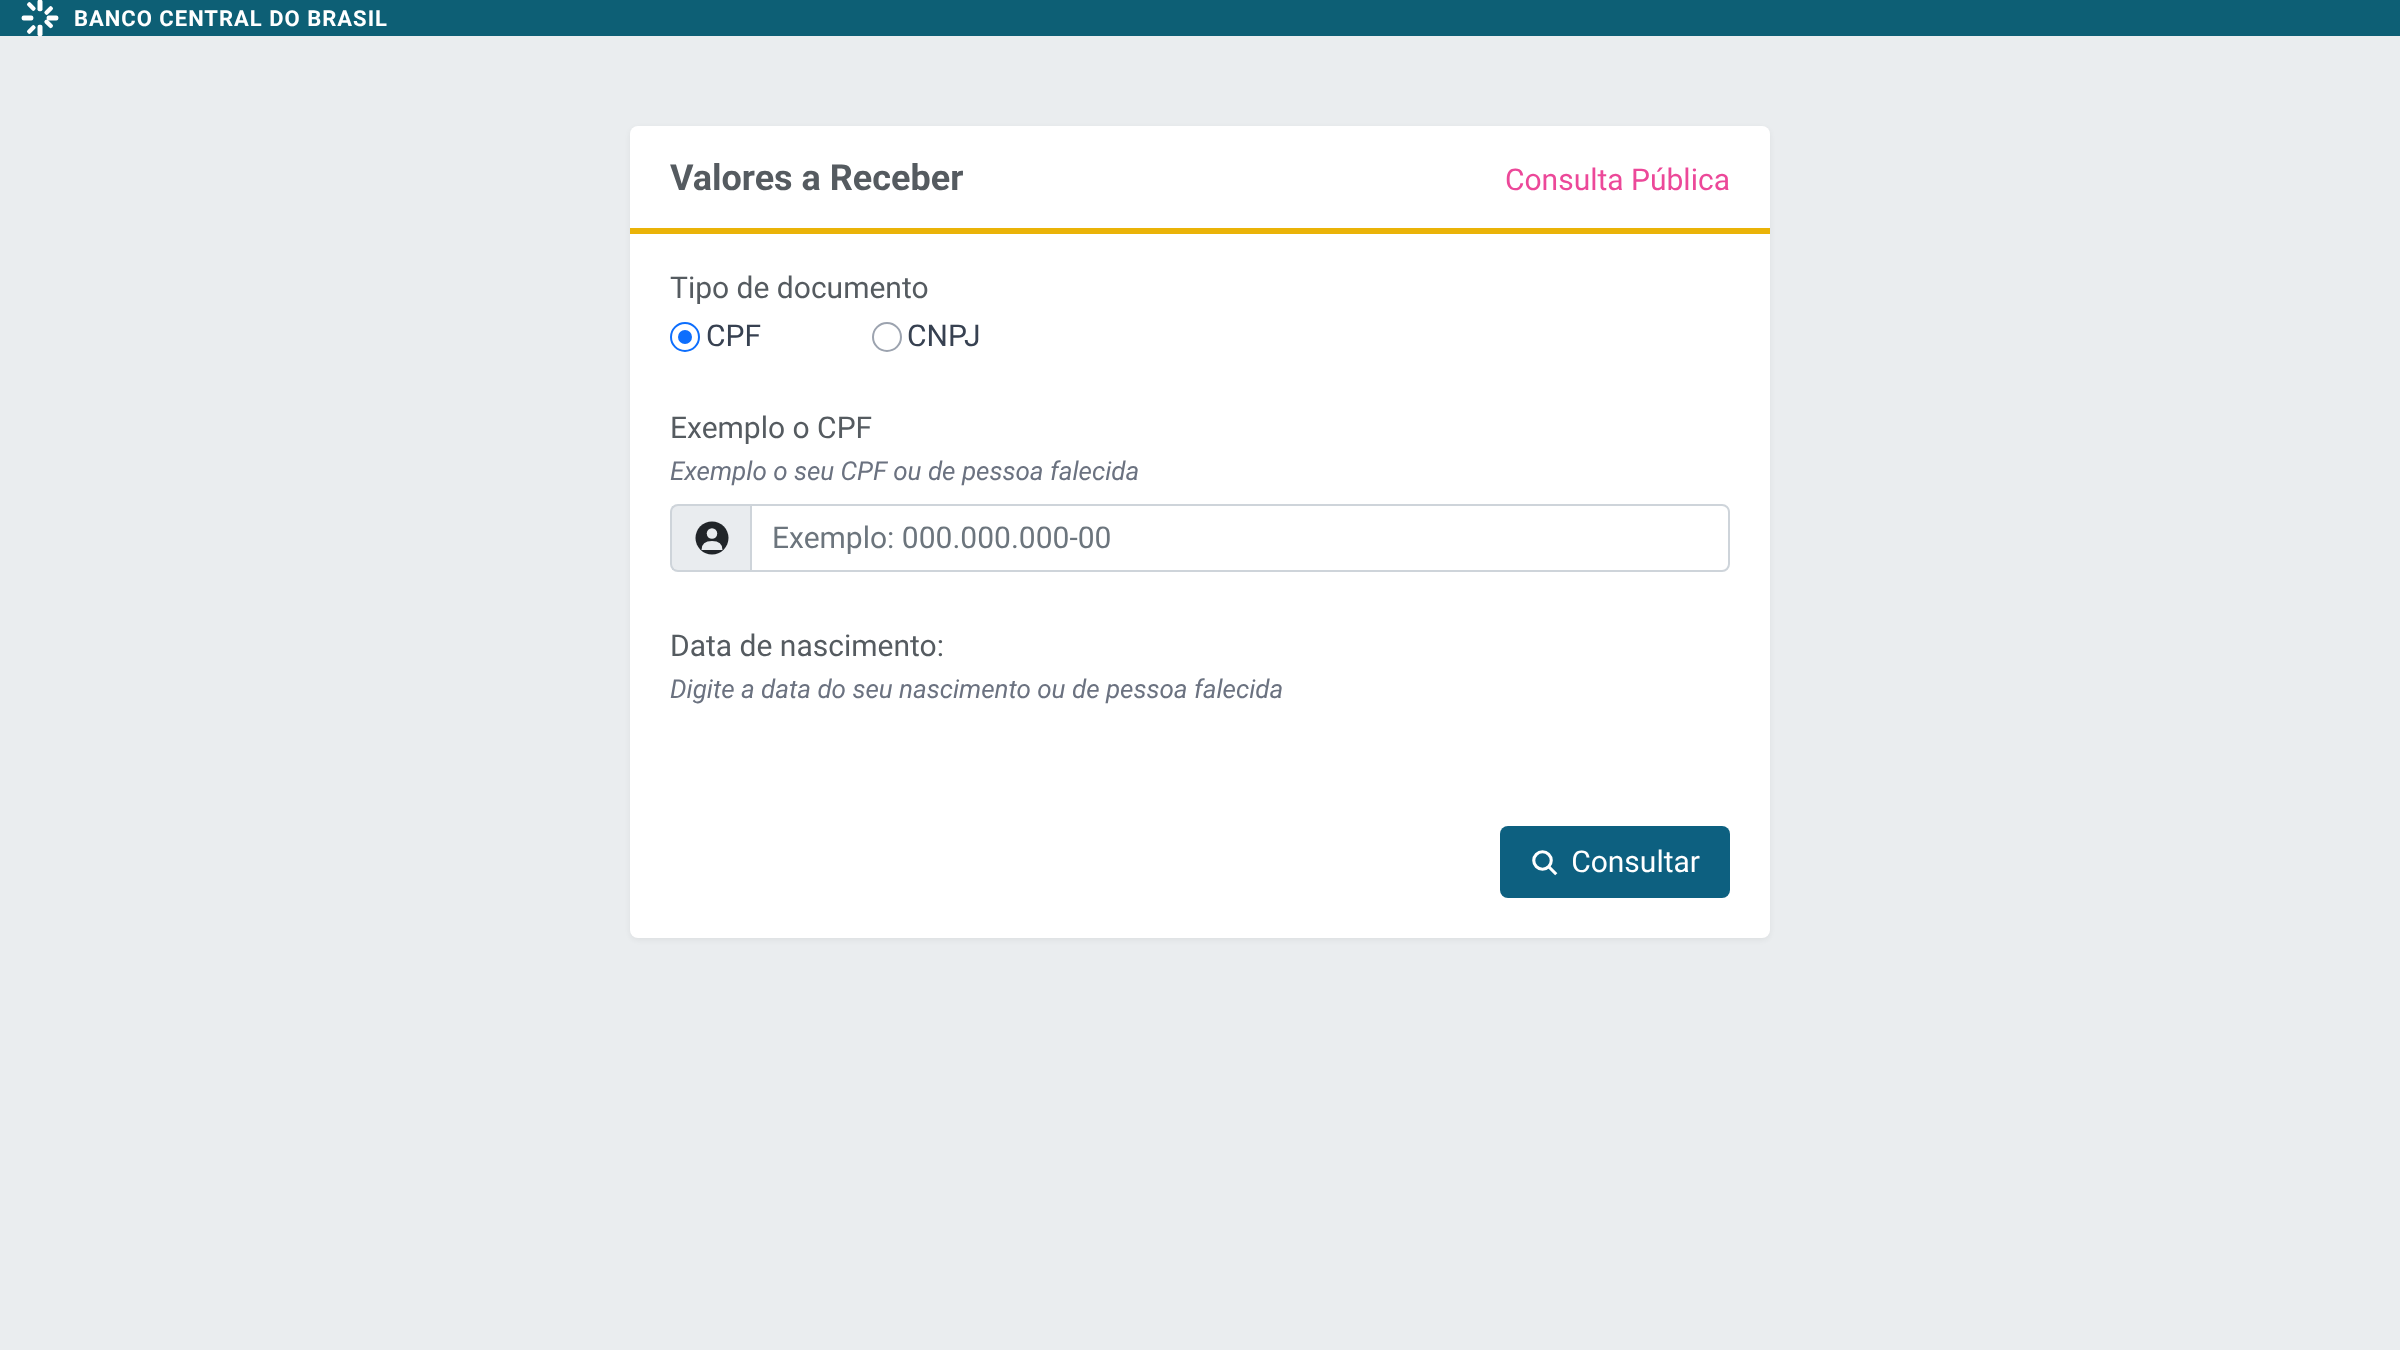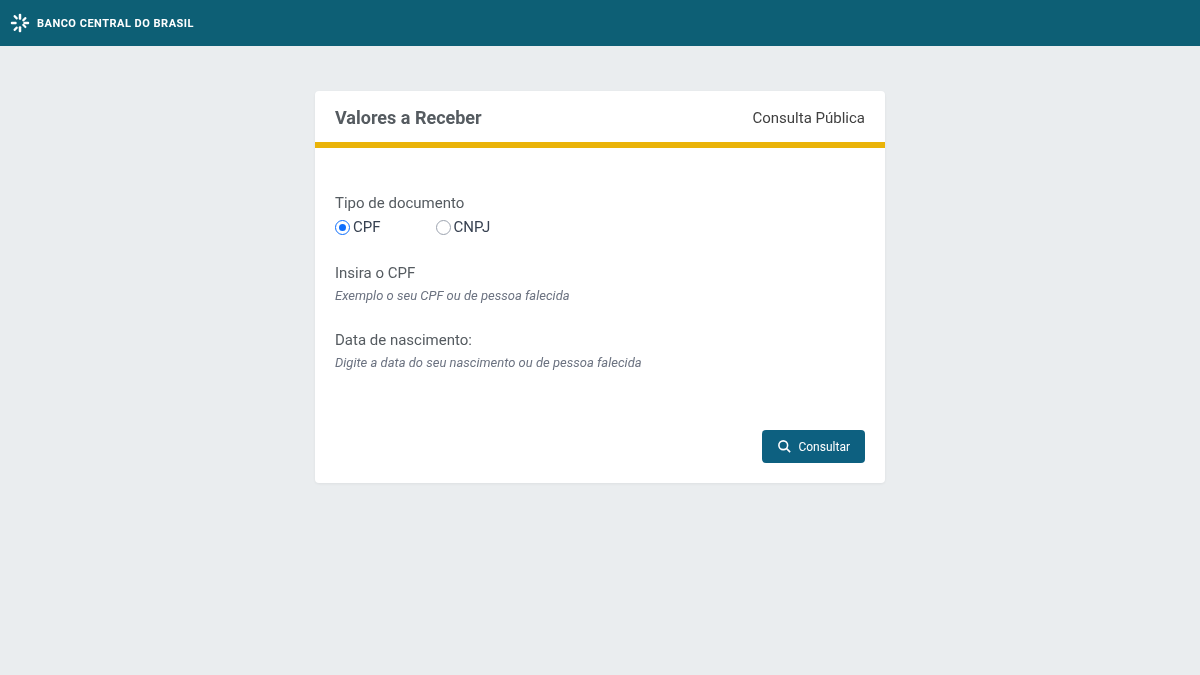--- a/index.html
+++ b/index.html
@@ -9,21 +9,21 @@
     }
     body {
       font-family: -apple-system, BlinkMacSystemFont, "Segoe UI", Roboto, "Helvetica Neue", Arial, sans-serif;
       background-color: #eaedef;
       width: 1200px;
       height: 675px;
       overflow: hidden;
     }
     .top-bar {
       background-color: #0d5f75;
-      height: 46px;
+      height: 18px;
       display: flex;
       align-items: center;
       padding: 0 10px;
     }
     .bcb-logo {
       display: flex;
       align-items: center;
       gap: 7px;
     }
     .bcb-logo-icon {
@@ -47,40 +47,39 @@
       background-color: #ffffff;
       width: 570px;
       border-radius: 4px;
       box-shadow: 0 1px 3px rgba(0,0,0,0.06);
     }
     .card-header {
       display: flex;
       justify-content: space-between;
       align-items: center;
       padding: 16px 20px 14px 20px;
-      border-bottom: 6px solid #eab308;
+      border-bottom: 3px solid #eab308;
     }
     .card-title {
       color: #555b60;
       font-size: 18px;
       font-weight: 700;
     }
     .card-subtitle {
-      color: #404040;
+      color: #ec4899;
       font-size: 15px;
       font-weight: 400;
     }
     .card-body {
       padding: 18px 20px 20px 20px;
     }
     .field-label {
       color: #555b60;
       font-size: 15px;
       margin-bottom: 6px;
-      margin-top: 28px;
     }
     .radio-group {
       display: flex;
       gap: 55px;
       margin-bottom: 28px;
     }
     .radio-item {
       display: flex;
       align-items: center;
       gap: 3px;
@@ -151,21 +150,21 @@
     .button-row {
       display: flex;
       justify-content: flex-end;
       margin-top: 60px;
     }
     .btn-primary {
       background-color: #0d6080;
       color: #ffffff;
       border: none;
       padding: 9px 15px;
-      font-size: 12px;
+      font-size: 15px;
       border-radius: 4px;
       cursor: pointer;
       display: flex;
       align-items: center;
       gap: 6px;
       font-family: inherit;
     }
     .search-icon {
       width: 15px;
       height: 15px;
@@ -214,22 +213,32 @@
           </span>
           <span class="radio-label">CPF</span>
         </label>
         <label class="radio-item">
           <span class="radio-circle"></span>
           <span class="radio-label">CNPJ</span>
         </label>
       </div>
 
       <div class="field-block">
-        <div class="field-label">Insira o CPF</div>
+        <div class="field-label">Exemplo o CPF</div>
         <div class="field-hint">Exemplo o seu CPF ou de pessoa falecida</div>
+        <div class="input-group">
+          <div class="input-addon">
+            <svg class="person-icon-svg" viewBox="0 0 24 24">
+              <circle cx="12" cy="12" r="11" fill="#212529"></circle>
+              <circle cx="12" cy="9" r="3.5" fill="#e9ecef"></circle>
+              <path d="M 5 20 Q 5 14 12 14 Q 19 14 19 20 Z" fill="#e9ecef"></path>
+            </svg>
+          </div>
+          <input type="text" class="text-input" placeholder="Exemplo: 000.000.000-00" style="">
+        </div>
       </div>
 
       <div class="field-block">
         <div class="field-label">Data de nascimento:</div>
         <div class="field-hint">Digite a data do seu nascimento ou de pessoa falecida</div>
       </div>
 
       <div class="button-row">
         <button class="btn-primary">
           <svg class="search-icon" viewBox="0 0 24 24" fill="none" stroke="#ffffff" stroke-width="2.5">

